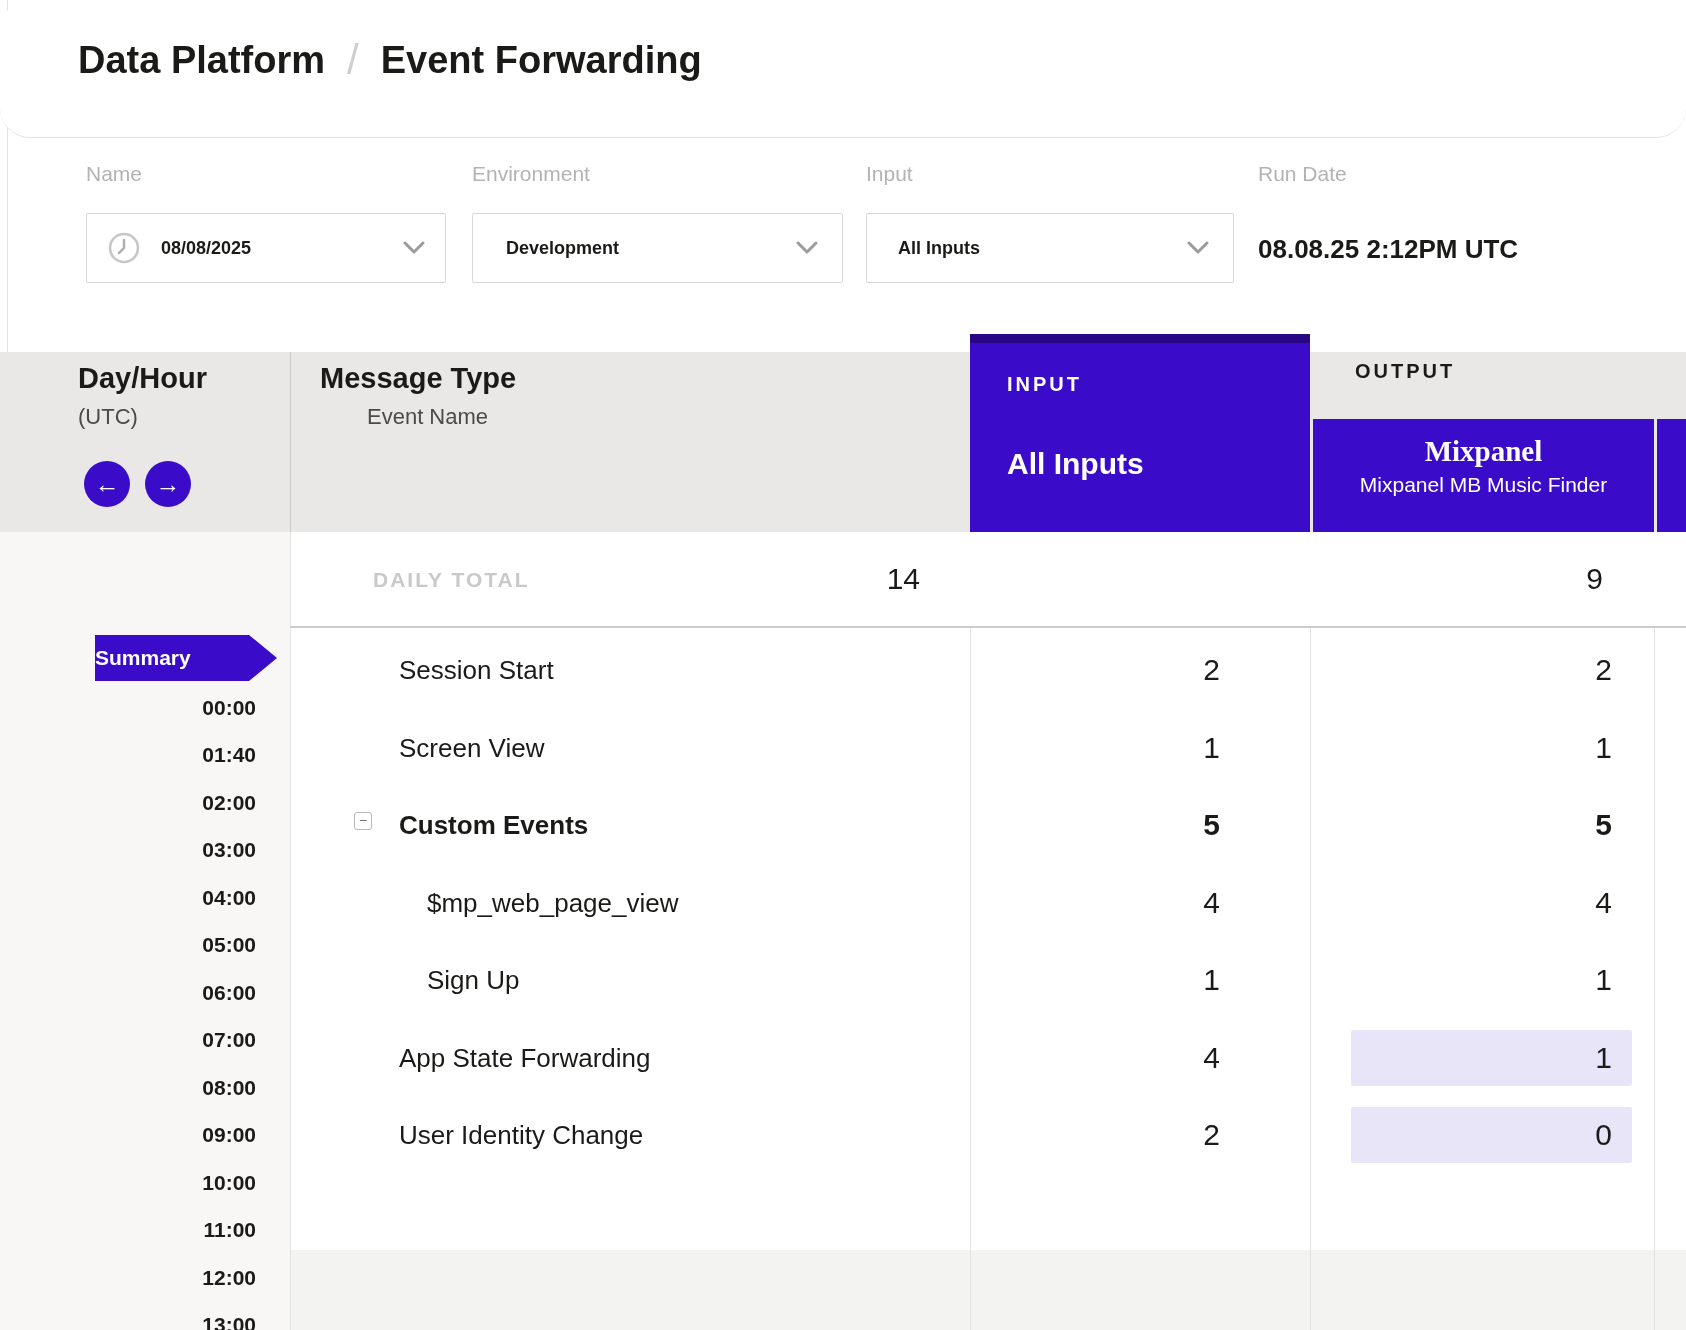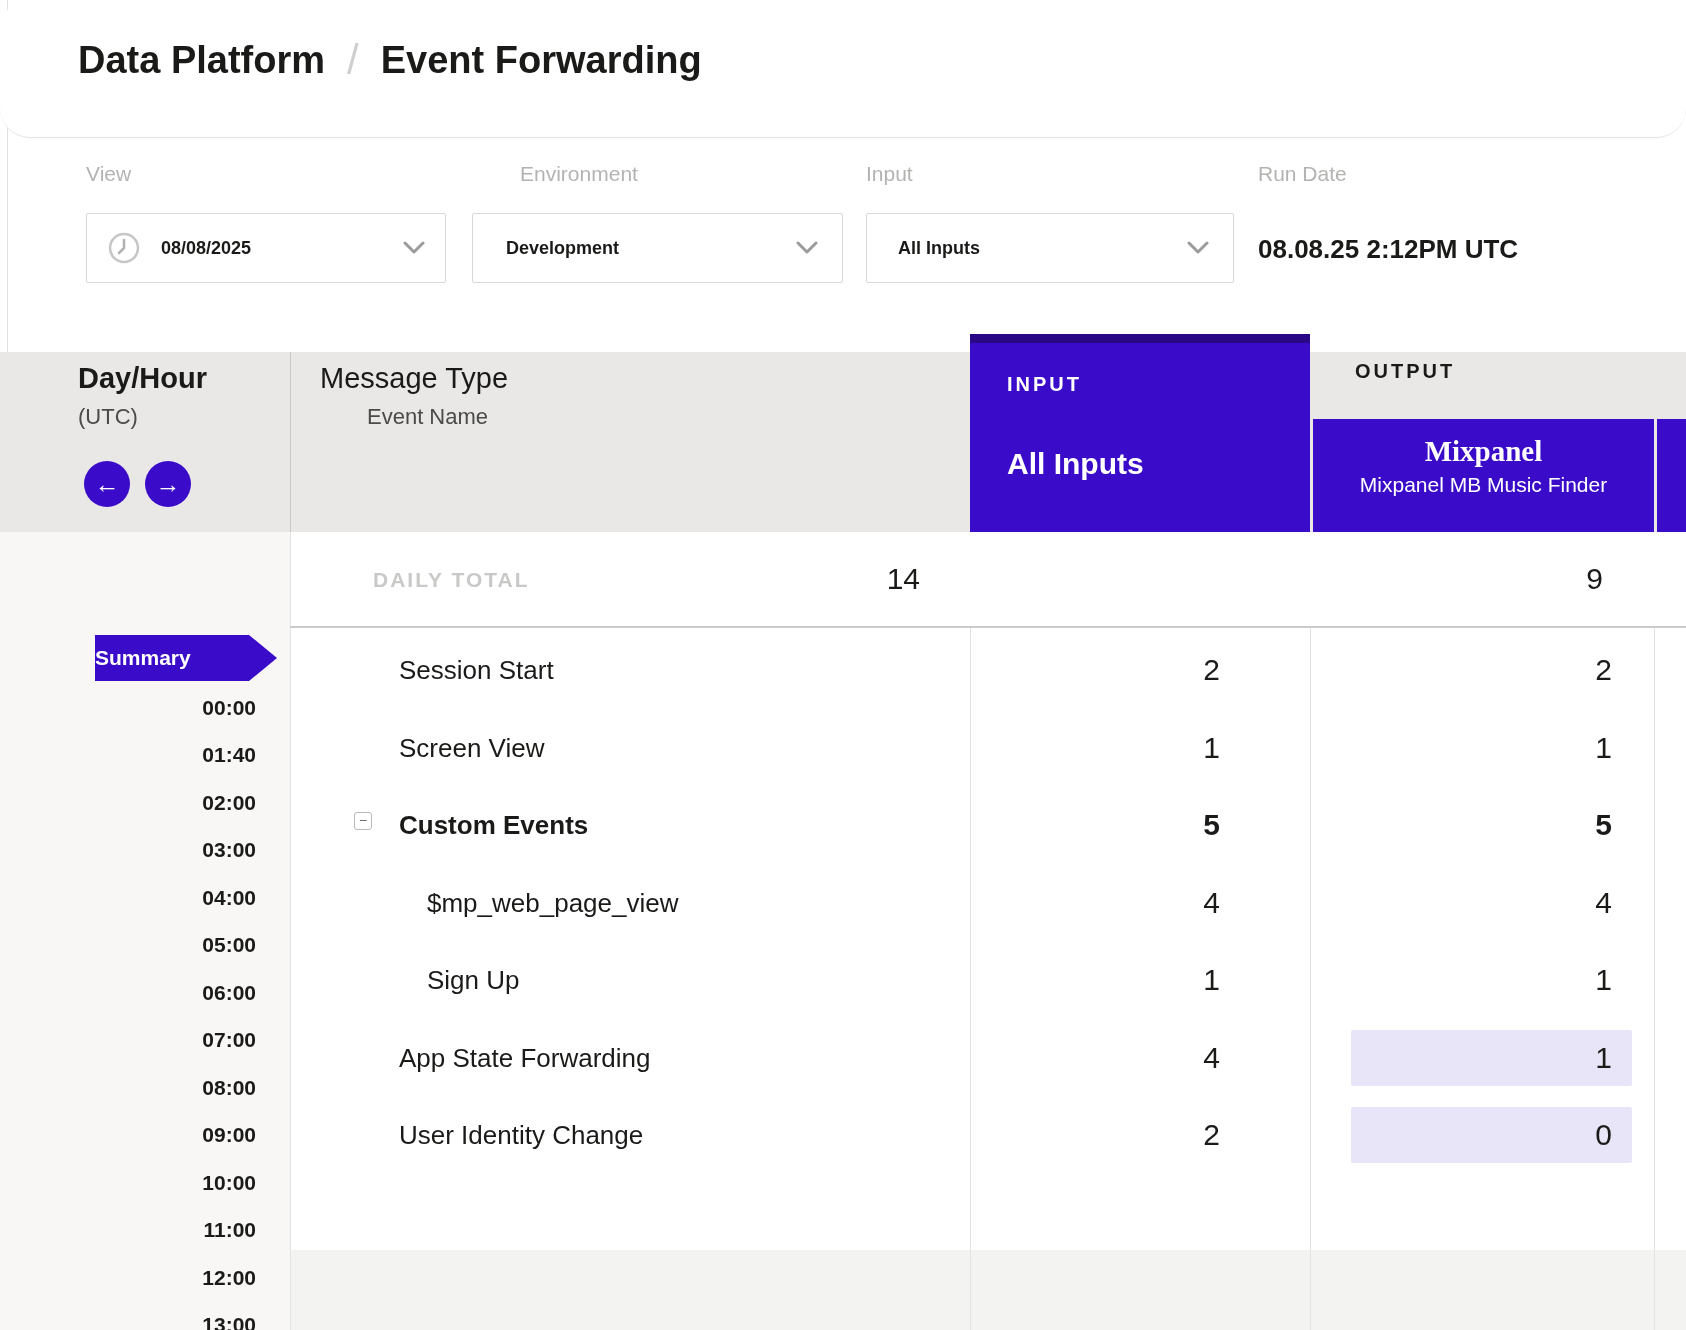--- a/index.html
+++ b/index.html
@@ -23,21 +23,21 @@
   .rundate-val { top:234px; left:1258px; font-size:26px; font-weight:700; color:#1a1a18; }
 
   
   .band { left:0; top:352px; width:1686px; height:180px; background:#e9e8e6; }
   .col-div-band { left:290px; top:352px; width:1px; height:180px; background:#c8c8c6; }
   .col-div-body { width:1px; background:#e3e3e1; }
   .dayhour-title { left:78px; top:362px; font-size:29px; font-weight:700; }
   .dayhour-sub { left:78px; top:404px; font-size:22px; color:#4a4a48; }
   .nav-circle { top:461px; width:46px; height:46px; border-radius:50%; background:#3a0bc9; color:#fff;
                 display:flex; align-items:center; justify-content:center; font-size:25px; cursor:pointer; }
-  .msgtype-title { left:320px; top:362px; font-size:29px; font-weight:400; }
+  .msgtype-title { left:320px; top:362px; font-size:29px; font-weight:700; }
   .msgtype-sub { left:367px; top:404px; font-size:22px; color:#4a4a48; }
 
   .input-block { left:970px; top:334px; width:340px; height:198px; background:#3a0bc9; border-top:9px solid #2a0885; cursor:pointer; }
   .input-group-label { position:absolute; left:37px; top:30px; font-size:20px; font-weight:700; letter-spacing:3px; color:#fff; }
   .input-name { position:absolute; left:37px; top:104px; font-size:30px; font-weight:700; color:#fff; }
 
   .output-group-label { left:1355px; top:360px; font-size:20px; font-weight:700; letter-spacing:3px; color:#1a1a18; }
   .mixpanel-block { left:1313px; top:419px; width:341px; height:113px; background:#3a0bc9; color:#fff; text-align:center; cursor:pointer; }
   .mixpanel-name { margin-top:16px; font-size:29px; font-weight:700;font-family:Liberation Serif, serif; }
   .mixpanel-sub { margin-top:5px; font-size:21px; }
@@ -84,22 +84,22 @@
   <div class="abs left-edge-line"></div>
 
   <div class="abs topbar">
     <div class="abs breadcrumb">
       <span>Data Platform</span>
       <span class="sep">/</span>
       <span>Event Forwarding</span>
     </div>
   </div>
 
-  <div class="abs filter-label" style="left:86px;">View</div>
-  <div class="abs filter-label" style="left:472px;margin-left:48px;">Environment</div>
+  <div class="abs filter-label" style="left:86px;">Name</div>
+  <div class="abs filter-label" style="left:472px;">Environment</div>
   <div class="abs filter-label" style="left:866px;">Input</div>
   <div class="abs filter-label" style="left:1258px;">Run Date</div>
 
   <div class="abs fbox" style="left:86px; width:360px; padding:0 20px;">
     <span style="display:flex; margin-right:20px;">
       <svg width="34" height="34" viewBox="0 0 34 34" fill="none">
         <circle cx="17" cy="17" r="14" stroke="#c6c6c4" stroke-width="2.5"></circle>
         <path d="M17 17 L17 9 M17 17 L12 22" stroke="#b1b1af" stroke-width="2.5" stroke-linecap="round"></path>
       </svg>
     </span>

